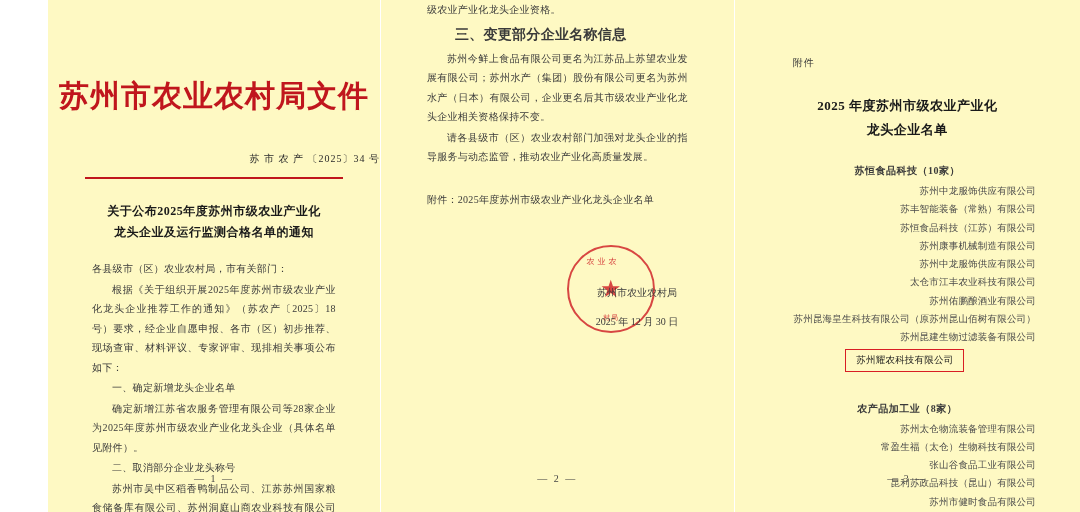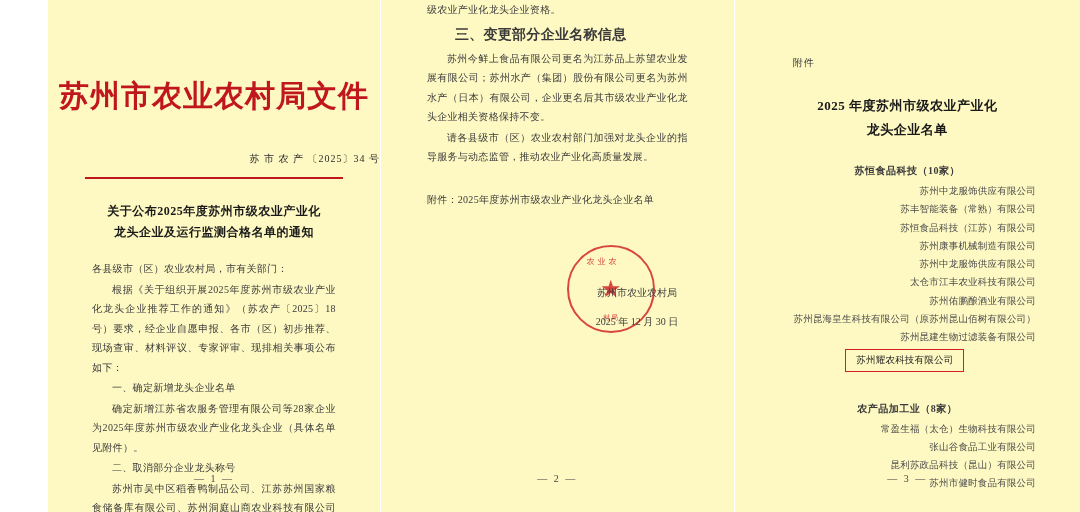--- a/index.html
+++ b/index.html
@@ -300,20 +300,21 @@
         <div class="co-item">苏州佑鹏酿酒业有限公司</div>
         <div class="co-item">苏州昆海皇生科技有限公司（原苏州昆山佰树有限公司）</div>
         <div class="co-item">苏州昆建生物过滤装备有限公司</div>
         <div class="highlight-row">
           <span class="co-item highlight">苏州耀农科技有限公司</span>
         </div>
       </div>
 
       <div class="cat-head second">农产品加工业（8家）</div>
       <div class="co-list">
+        <div class="co-item">苏州太仓物流装备管理有限公司</div>
         <div class="co-item">常盈生福（太仓）生物科技有限公司</div>
         <div class="co-item">张山谷食品工业有限公司</div>
         <div class="co-item">昆利苏政品科技（昆山）有限公司</div>
         <div class="co-item">苏州市健时食品有限公司</div>
       </div>
 
       <div class="page-num">— 3 —</div>
     </div>
   </div>
 

